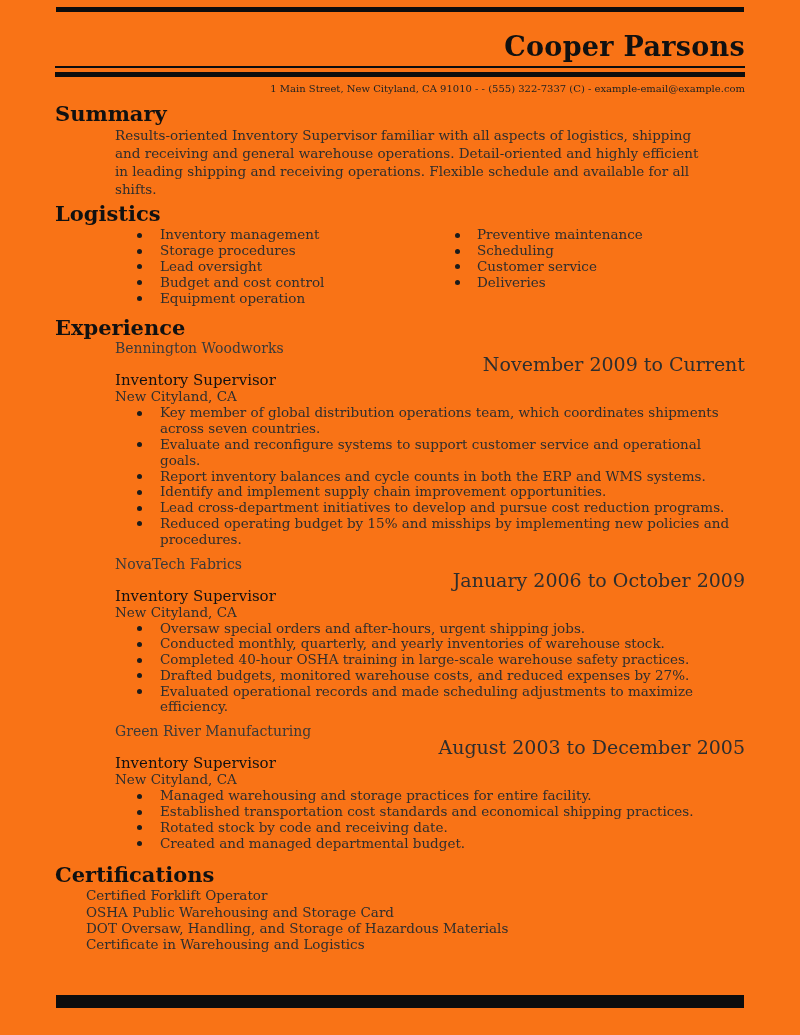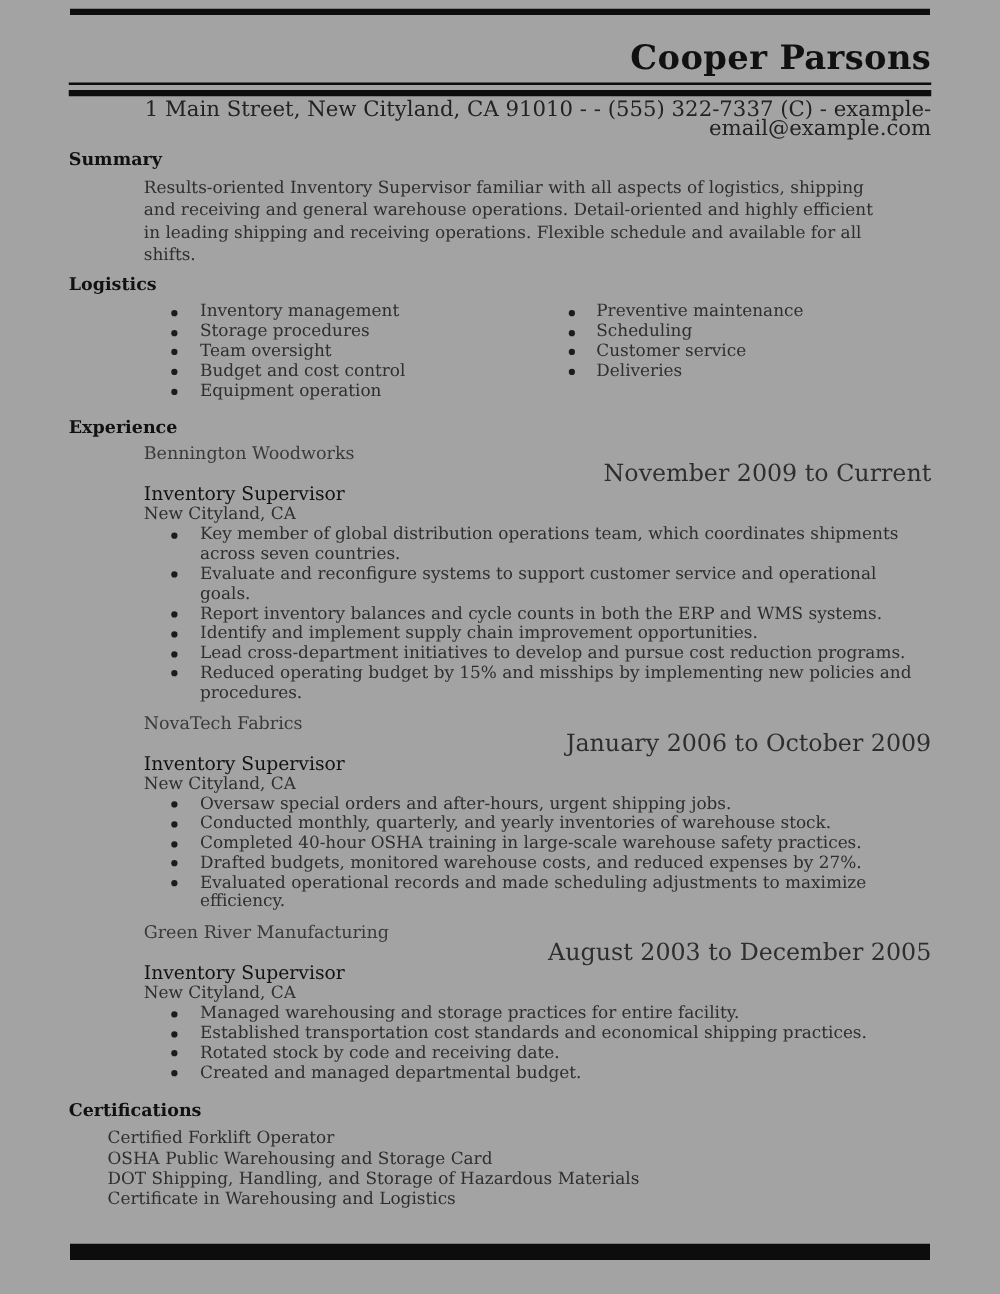--- a/index.html
+++ b/index.html
@@ -6,21 +6,21 @@
   html, body { background: #ffffff; }
   body {
     width: 800px; height: 1035px;
     font-family: "DejaVu Serif", "Liberation Serif", serif;
     color: #2e2e2e;
     overflow: hidden;
   }
   .page {
     position: relative;
     width: 800px; height: 1035px;
-    background: #a3a3a3;
+    background: #f97316;
   }
   .top-rule {
     position: absolute; left: 56px; right: 56px; top: 7px;
     height: 5px; background: #0d0d0d;
   }
   .bottom-rule {
     position: absolute; left: 56px; right: 56px; top: 995px;
     height: 13px; background: #0d0d0d;
   }
   .content { padding: 0 55px; }
@@ -35,28 +35,28 @@
     color: #111111;
     letter-spacing: 0.3px;
   }
   .double-rule { margin-top: 5px; }
   .rule-thin  { height: 2px; background: #0d0d0d; }
   .rule-gap   { height: 4px; }
   .rule-thick { height: 5px; background: #0d0d0d; }
   .contact {
     margin-top: 4px;
     text-align: right;
-    font-size: 17px;
+    font-size: 10px;
     line-height: 15px;
     color: #222222;
   }
 
   
   .section-heading {
-    font-size: 14px;
+    font-size: 21px;
     font-weight: bold;
     line-height: 21px;
     color: #111111;
   }
   .h-summary        { margin-top: 7px; }
   .h-highlights     { margin-top: 5px; }
   .h-experience     { margin-top: 11px; }
   .h-certifications { margin-top: 13px; }
 
   .section-body { margin-left: 60px; }
@@ -122,21 +122,21 @@
     <div class="section-heading h-summary">Summary</div>
     <div class="section-body">
       <div class="summary-text">Results-oriented Inventory Supervisor familiar with all aspects of logistics, shipping and receiving and general warehouse operations. Detail-oriented and highly efficient in leading shipping and receiving operations. Flexible schedule and available for all shifts.</div>
     </div>
 
     <div class="section-heading h-highlights">Logistics</div>
     <div class="section-body highlights-cols">
       <ul class="hl-col-left">
         <li class="bullet">Inventory management</li>
         <li class="bullet">Storage procedures</li>
-        <li class="bullet">Team oversight</li>
+        <li class="bullet">Lead oversight</li>
         <li class="bullet">Budget and cost control</li>
         <li class="bullet">Equipment operation</li>
       </ul>
       <ul class="hl-col-right">
         <li class="bullet">Preventive maintenance</li>
         <li class="bullet">Scheduling</li>
         <li class="bullet">Customer service</li>
         <li class="bullet">Deliveries</li>
       </ul>
     </div>
@@ -185,20 +185,20 @@
           <li class="bullet">Created and managed departmental budget.</li>
         </ul>
       </div>
 
     </div>
 
     <div class="section-heading h-certifications">Certifications</div>
     <div class="section-body cert-list">
       <div class="cert-item">Certified Forklift Operator</div>
       <div class="cert-item">OSHA Public Warehousing and Storage Card</div>
-      <div class="cert-item">DOT Shipping, Handling, and Storage of Hazardous Materials</div>
+      <div class="cert-item">DOT Oversaw, Handling, and Storage of Hazardous Materials</div>
       <div class="cert-item">Certificate in Warehousing and Logistics</div>
     </div>
 
   </div>
 
   <div class="bottom-rule"></div>
 </div>
 
 </body></html>

